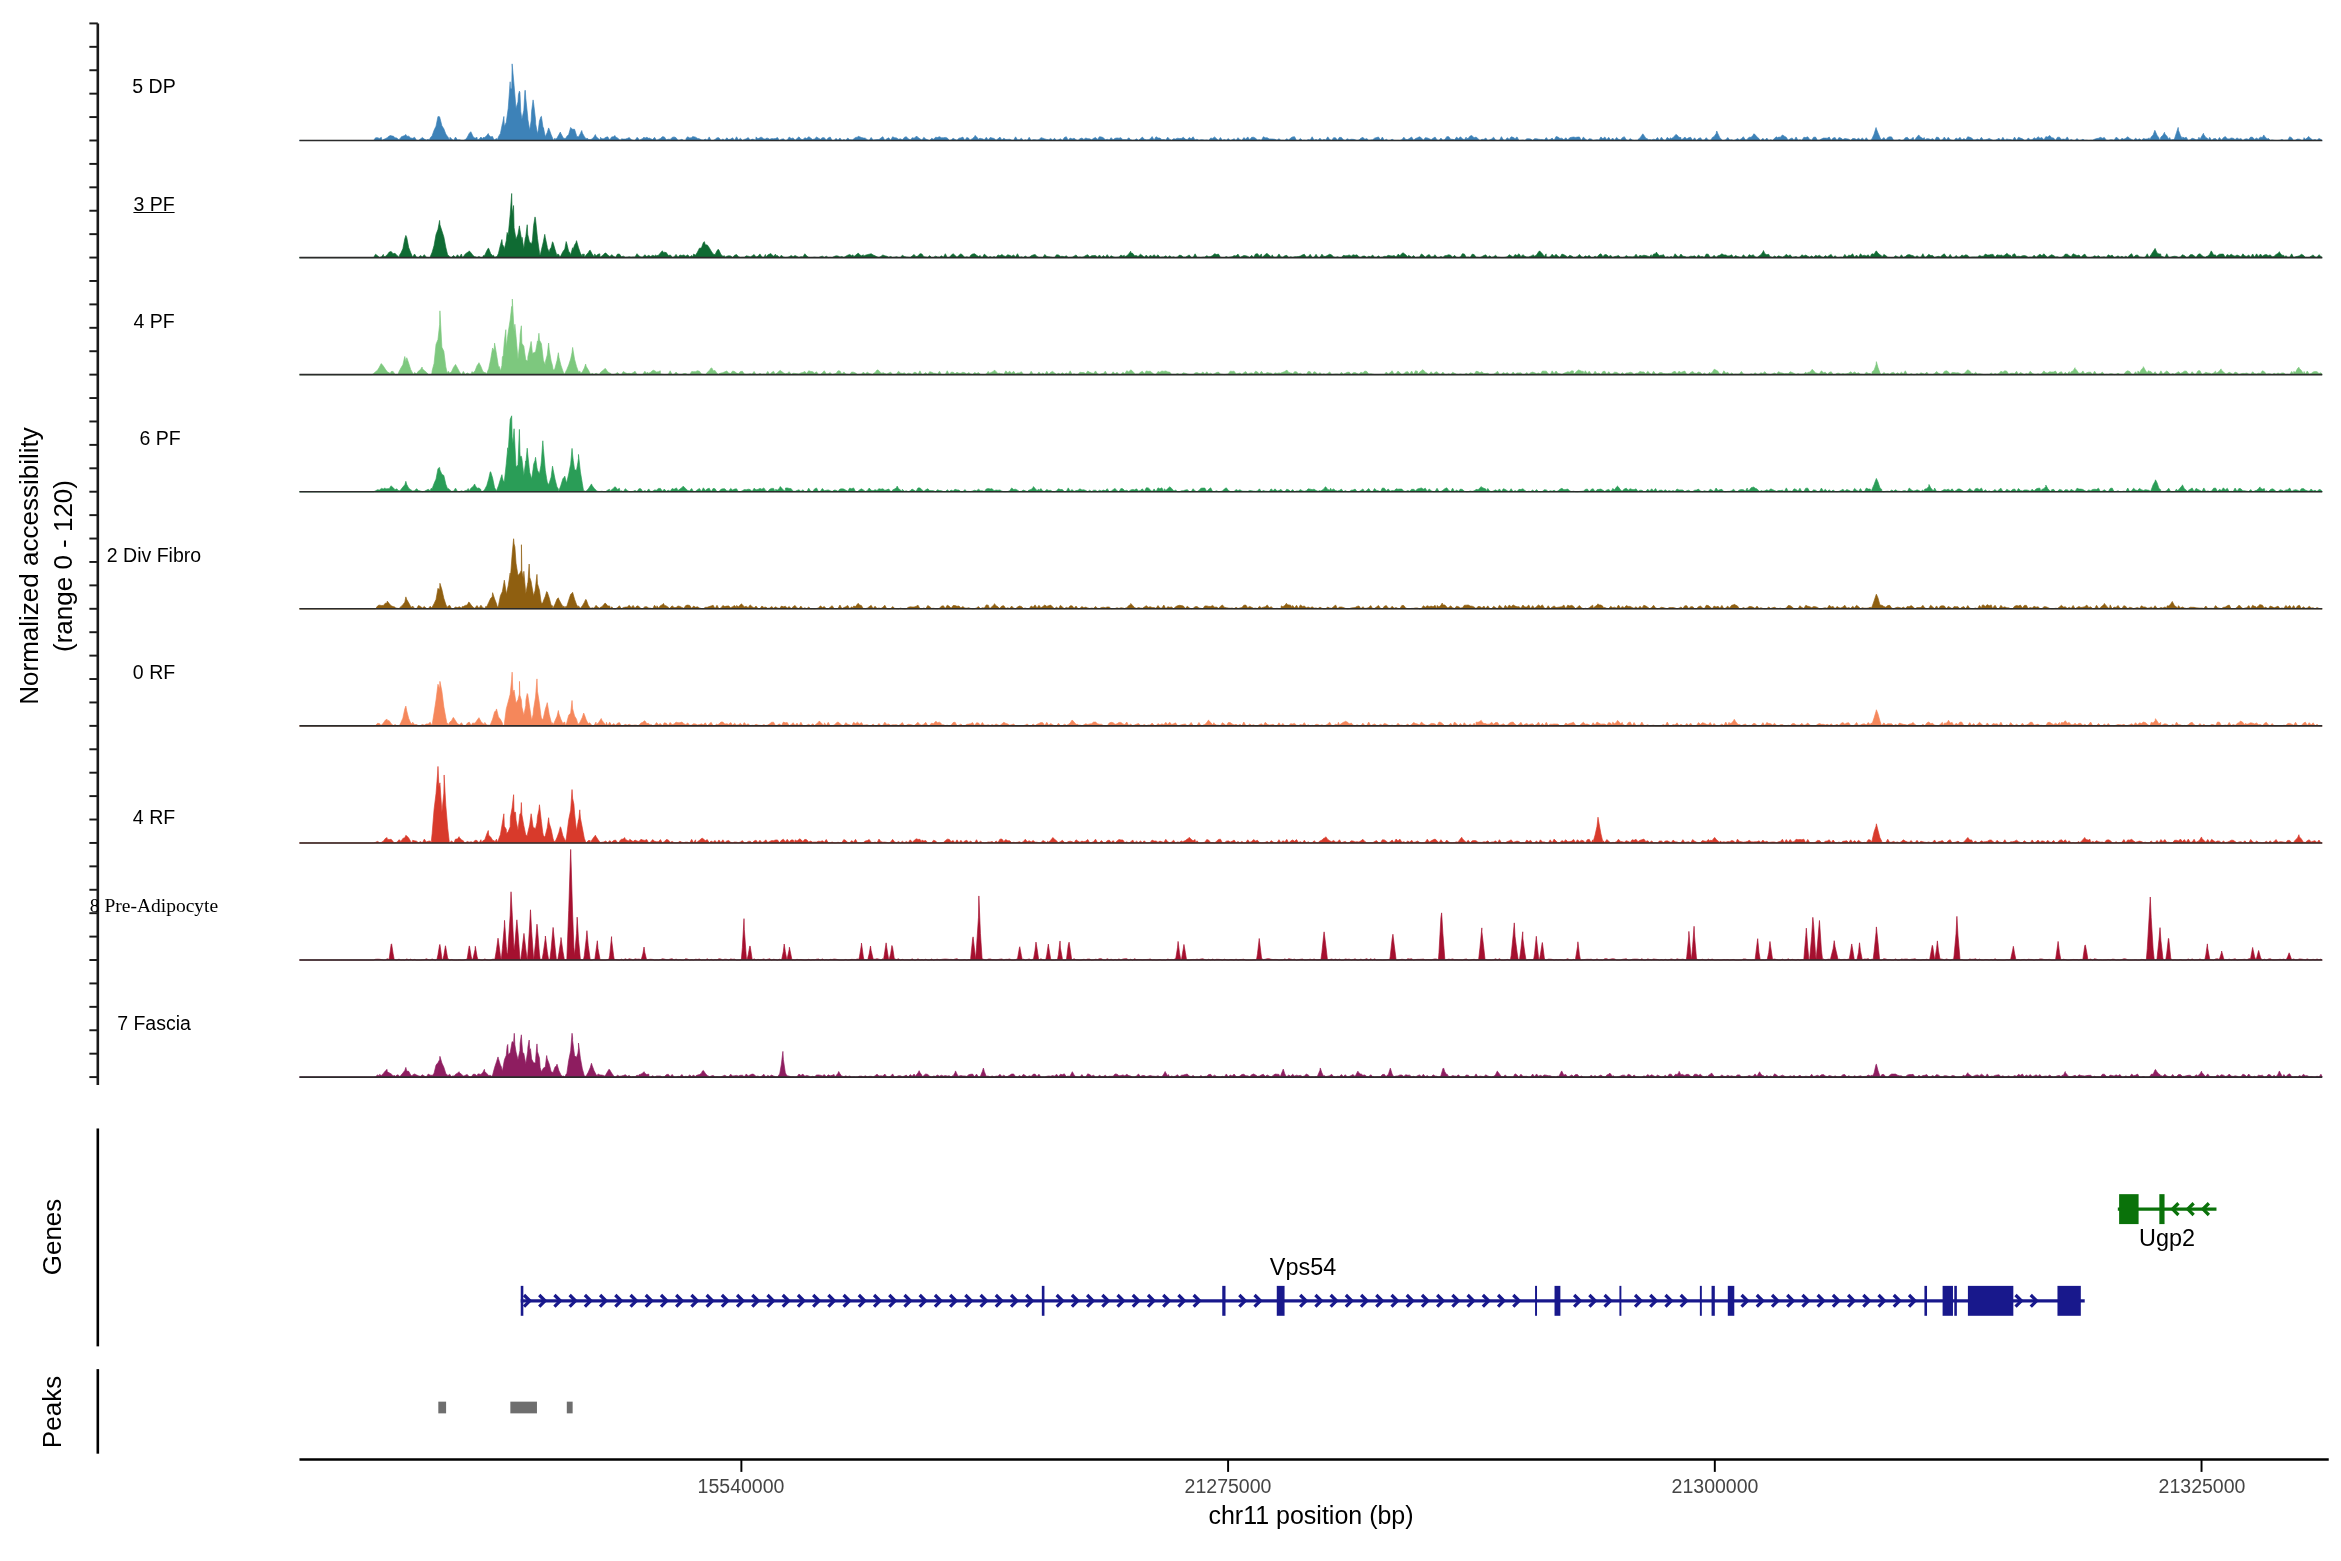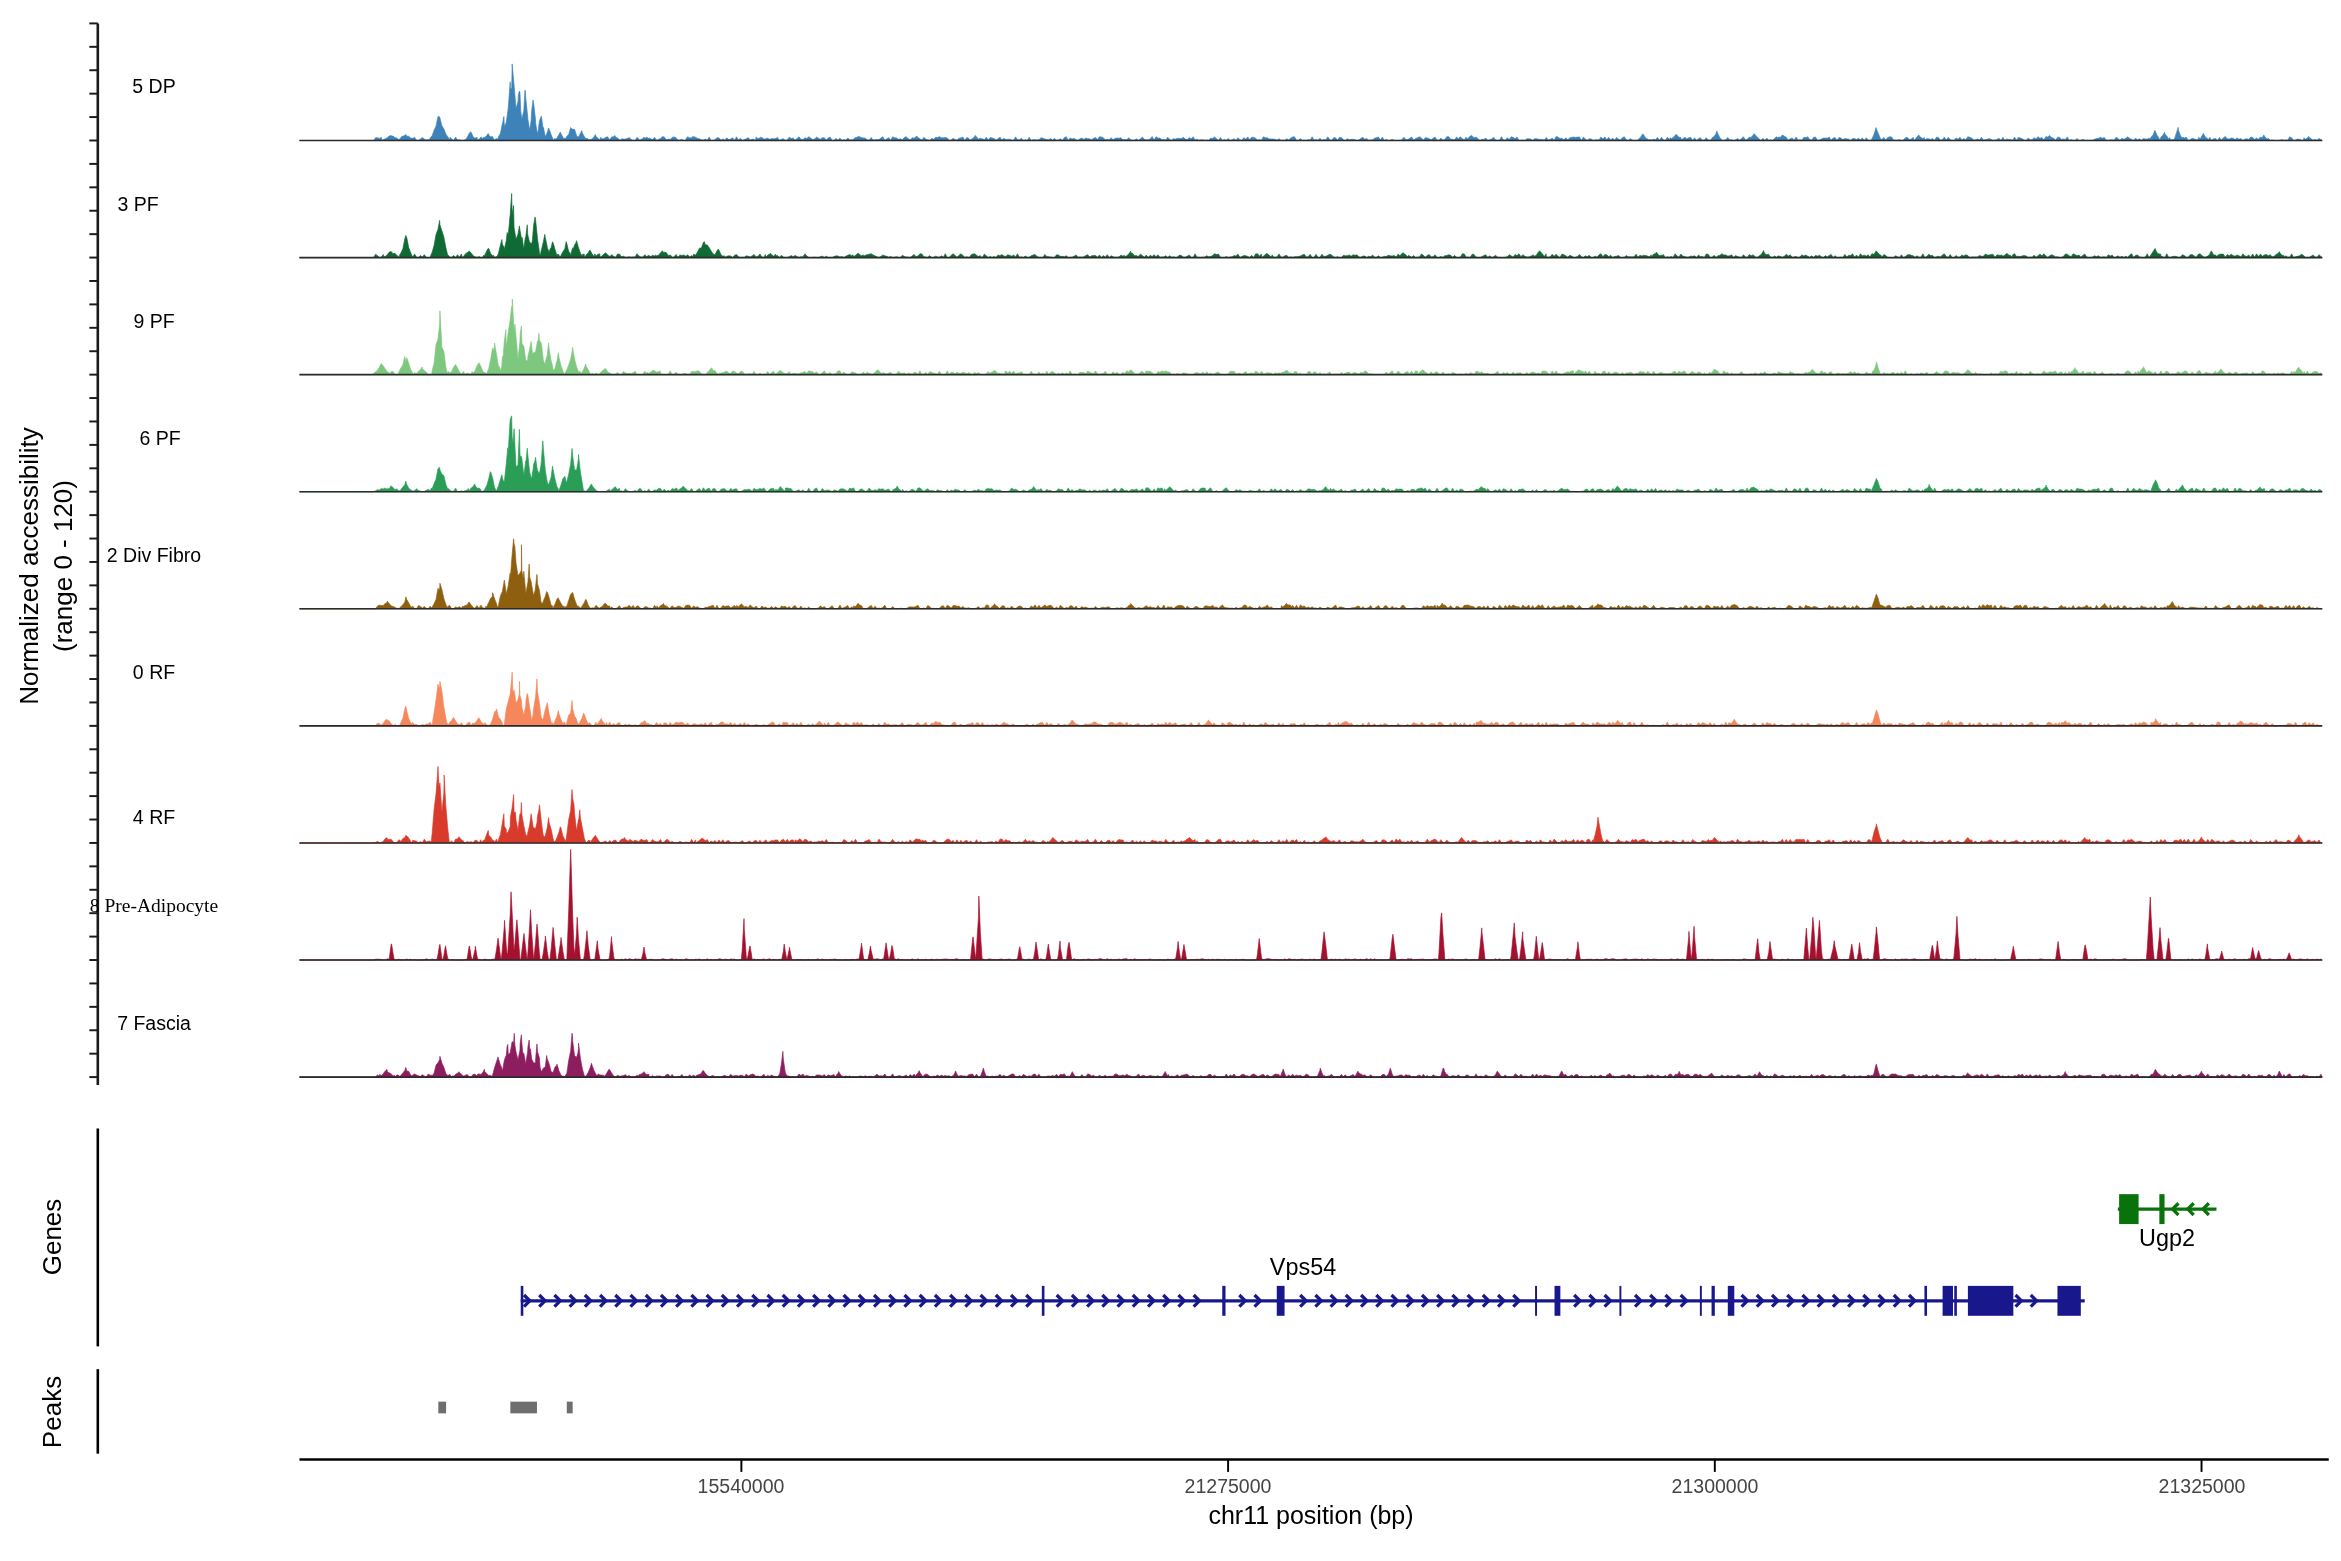--- a/index.html
+++ b/index.html
@@ -207,22 +207,22 @@
 </div>
 
 <div class="rot" style="left:52px;top:1237px;">Genes</div>
 
 <div class="rot" style="left:52px;top:1412px;">Peaks</div>
 
 <div class="lbl x-title" style="left:1311px;top:1501px;">chr11 position (bp)</div>
 
 <div id="gen-labels">
     <div class="lbl track-lbl" style="left:154px;top:75px;">5 DP</div>
-    <div class="lbl track-lbl" style="left:138px;top:193px;">3 PF</div>
-    <div class="lbl track-lbl" style="left:154px;top:310px;">9 PF</div>
+    <div class="lbl track-lbl" style="left:154px;top:193px;text-decoration:underline;">3 PF</div>
+    <div class="lbl track-lbl" style="left:154px;top:310px;">4 PF</div>
     <div class="lbl track-lbl" style="left:160px;top:427px;">6 PF</div>
     <div class="lbl track-lbl" style="left:154px;top:544px;">2 Div Fibro</div>
     <div class="lbl track-lbl" style="left:154px;top:661px;">0 RF</div>
     <div class="lbl track-lbl" style="left:154px;top:778px;margin-top:28px;">4 RF</div>
     <div class="lbl track-lbl" style="left:154px;top:895px;font-family:Liberation Serif, serif;">8 Pre-Adipocyte</div>
     <div class="lbl track-lbl" style="left:154px;top:1012px;">7 Fascia</div>
     <div class="lbl gene-lbl" style="left:1303px;top:1254px;">Vps54</div>
     <div class="lbl gene-lbl" style="left:2167px;top:1225px;">Ugp2</div>
     <div class="lbl tick-lbl" style="left:741px;top:1475px;">15540000</div>
     <div class="lbl tick-lbl" style="left:1228px;top:1475px;">21275000</div>

